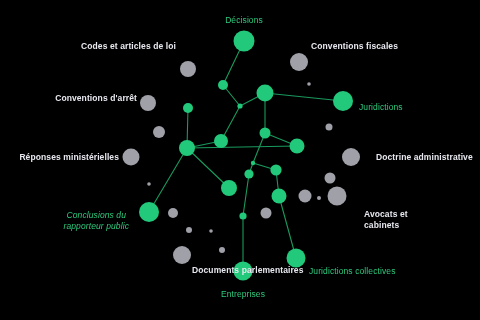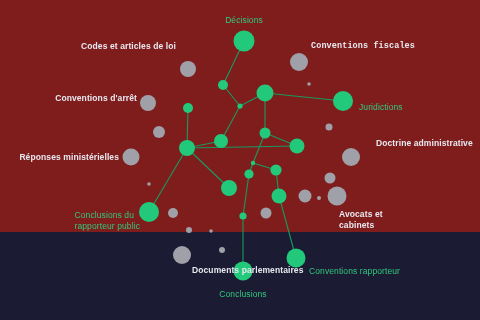--- a/index.html
+++ b/index.html
@@ -39,28 +39,28 @@
     -webkit-font-smoothing: antialiased;
   }
   .label-primary {
     color: #2fc97d;
     font-weight: 400;
   }
   .label-secondary {
     color: #e8e9f0;
     font-weight: 700;
   }
-  .lbl-left   { transform: translate(-100%, -50%); text-align: left; }
+  .lbl-left   { transform: translate(-100%, -50%); text-align: center; }
   .lbl-right  { transform: translate(0, -50%);     text-align: left;  }
   .lbl-center { transform: translate(-50%, -50%);  text-align: center;}
 </style>
 </head>
 <body>
 
-<div id="graph-root" style="width: 480px; height: 232px; background: #7f1d1d;">
+<div id="graph-root" style="width: 480px; height: 320px; background: #000000;">
   <svg id="graph-svg" viewBox="0 0 480 320" preserveAspectRatio="none" aria-hidden="true">
     <g id="edge-layer">
         <line x1="244" y1="41" x2="223" y2="85" stroke="#199a5e" stroke-width="1.1" stroke-linecap="round"></line>
         <line x1="223" y1="85" x2="240" y2="106" stroke="#199a5e" stroke-width="1.1" stroke-linecap="round"></line>
         <line x1="240" y1="106" x2="265" y2="93" stroke="#199a5e" stroke-width="1.1" stroke-linecap="round"></line>
         <line x1="265" y1="93" x2="343" y2="101" stroke="#199a5e" stroke-width="1.1" stroke-linecap="round"></line>
         <line x1="240" y1="106" x2="221" y2="141" stroke="#199a5e" stroke-width="1.1" stroke-linecap="round"></line>
         <line x1="265" y1="93" x2="265" y2="133" stroke="#199a5e" stroke-width="1.1" stroke-linecap="round"></line>
         <line x1="265" y1="133" x2="297" y2="146" stroke="#199a5e" stroke-width="1.1" stroke-linecap="round"></line>
         <line x1="265" y1="133" x2="253" y2="163" stroke="#199a5e" stroke-width="1.1" stroke-linecap="round"></line>
@@ -139,26 +139,26 @@
           <title>Conventions collectives</title>
         </circle>
         <circle cx="243" cy="271" r="9.5" fill="#22c97a">
           <title>Entreprises</title>
         </circle>
       </g>
   </svg>
   <div id="label-layer">
       <div class="node-label label-primary lbl-center" style="left: 244px; top: 20px;">Décisions</div>
       <div class="node-label label-primary lbl-right" style="left: 359px; top: 107px;">Juridictions</div>
-      <div class="node-label label-primary lbl-left" style="left: 140px; top: 220px;">Conclusions du
+      <div class="node-label label-primary lbl-left" style="left: 129px; top: 220px; font-style: italic;">Conclusions du
 rapporteur public</div>
-      <div class="node-label label-primary lbl-right" style="left: 309px; top: 271px;">Conventions rapporteur</div>
-      <div class="node-label label-primary lbl-center" style="left: 243px; top: 294px;">Conclusions</div>
+      <div class="node-label label-primary lbl-right" style="left: 309px; top: 271px;">Juridictions collectives</div>
+      <div class="node-label label-primary lbl-center" style="left: 243px; top: 294px;">Entreprises</div>
       <div class="node-label label-secondary lbl-left" style="left: 176px; top: 46px;">Codes et articles de loi</div>
       <div class="node-label label-secondary lbl-left" style="left: 137px; top: 98px;">Conventions d'arrêt</div>
       <div class="node-label label-secondary lbl-left" style="left: 119px; top: 157px;">Réponses ministérielles</div>
-      <div class="node-label label-secondary lbl-right" style="left: 311px; top: 46px; font-family: Liberation Mono, monospace;">Conventions fiscales</div>
-      <div class="node-label label-secondary lbl-right" style="left: 364px; top: 143px; padding-left: 12px;">Doctrine administrative</div>
-      <div class="node-label label-secondary lbl-right" style="left: 339px; top: 219px;">Avocats et
+      <div class="node-label label-secondary lbl-right" style="left: 311px; top: 46px;">Conventions fiscales</div>
+      <div class="node-label label-secondary lbl-right" style="left: 364px; top: 157px; padding-left: 12px;">Doctrine administrative</div>
+      <div class="node-label label-secondary lbl-right" style="left: 364px; top: 219px;">Avocats et
 cabinets</div>
       <div class="node-label label-secondary lbl-right" style="left: 192px; top: 270px;">Documents parlementaires</div>
     </div>
 </div>
 
 </body></html>

